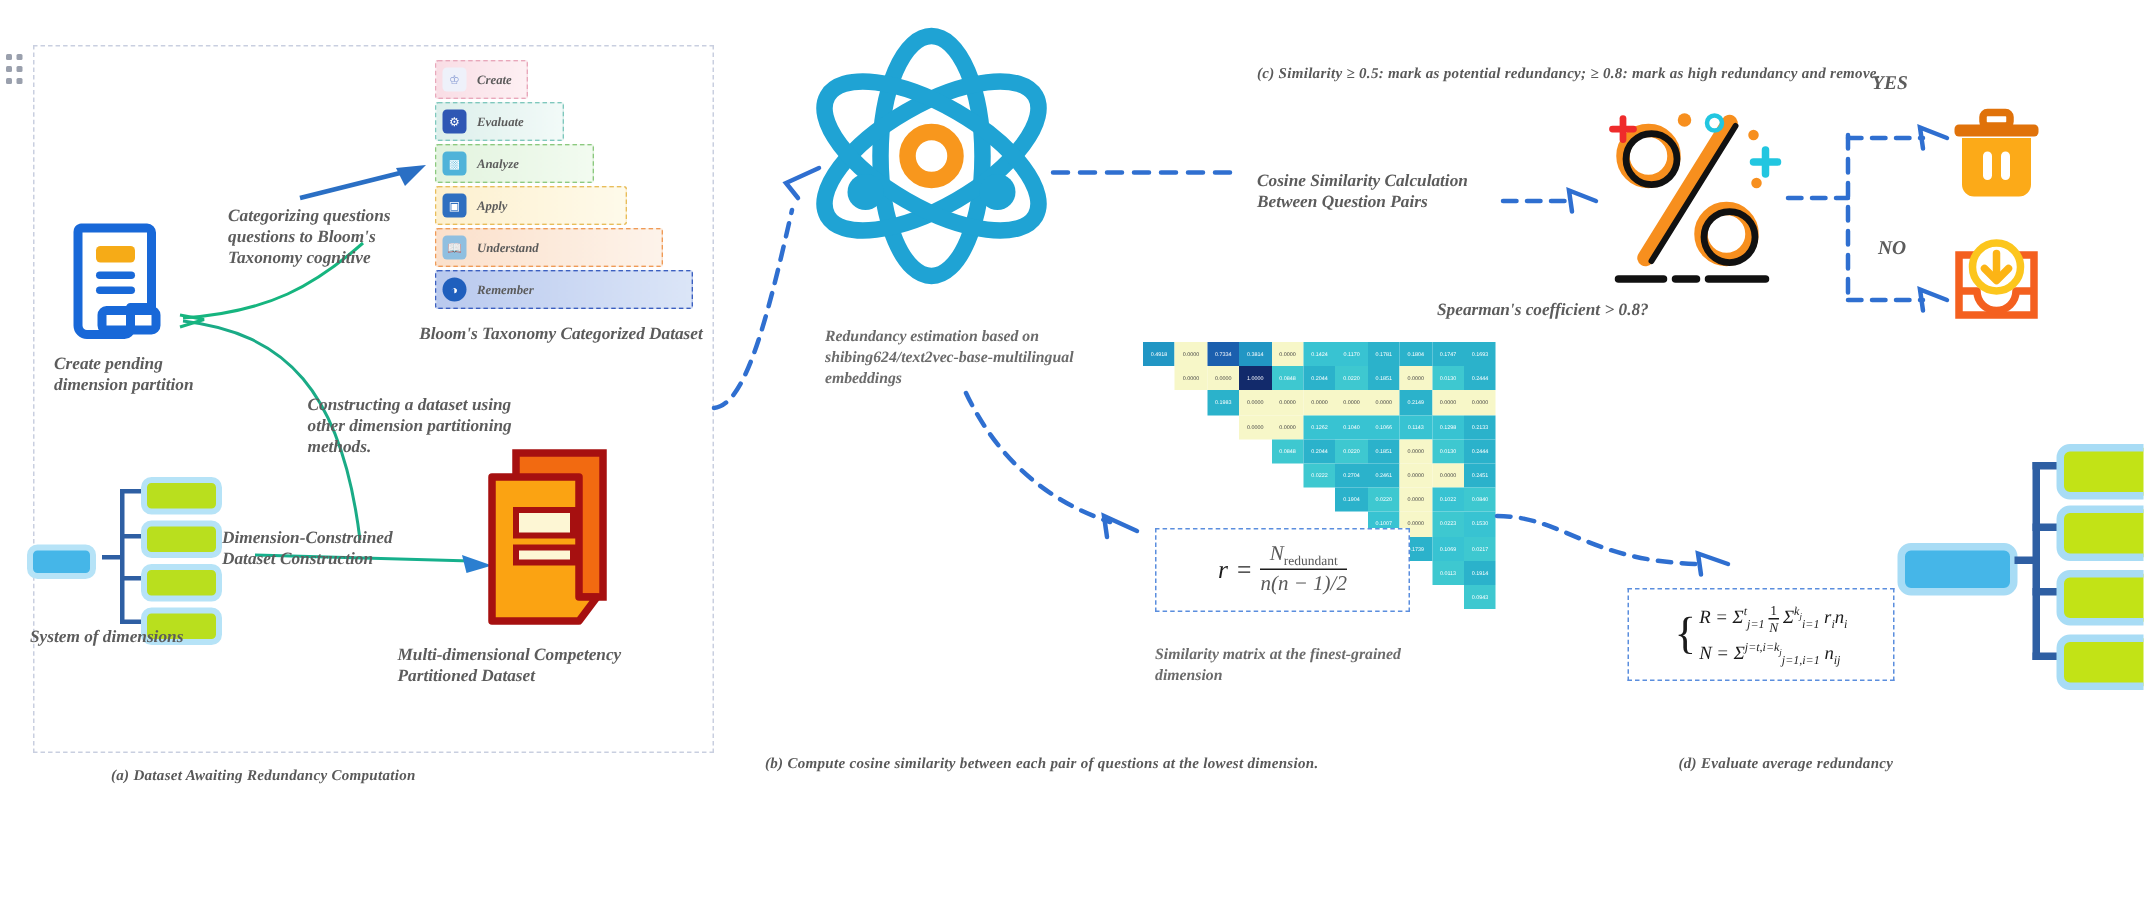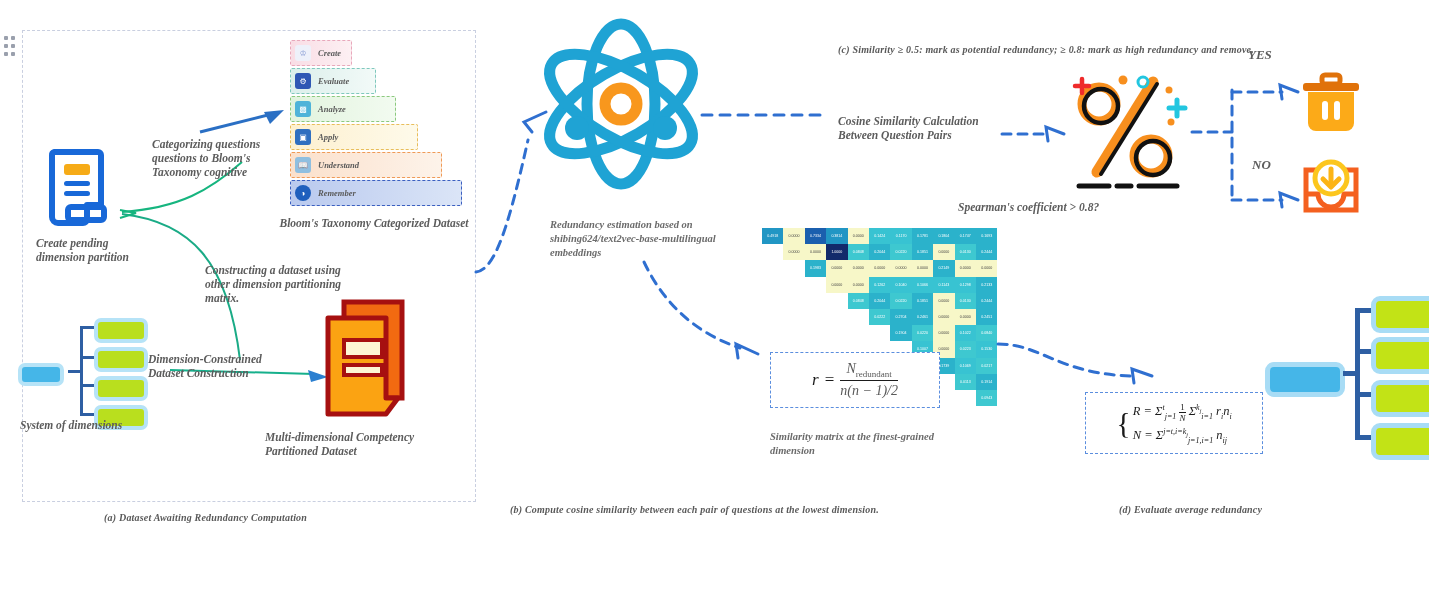--- a/index.html
+++ b/index.html
@@ -140,21 +140,21 @@
   <div class="bstep" style="left:6px;top:142px;width:172px;background:linear-gradient(90deg,#b9c9ee,#dbe5f7);border:1.2px dashed #3b5fc0;">
     <span class="bico" style="background:#1f5fbd;border-radius:50%;">◑</span>
     <span class="blab">Remember</span>
   </div>
 </div>
 <div class="abs annot-lg" style="left:274px;top:216px;width:200px;text-align:center;">Bloom's Taxonomy Categorized Dataset</div>
 
 <div class="abs annot-lg" style="left:205px;top:263px;width:160px;">
   <div>Constructing a dataset using</div>
   <div>other dimension partitioning</div>
-  <div>matrix.</div>
+  <div>methods.</div>
 </div>
 
 <div class="abs" id="dimtree">
   <div class="droot" style="left:0px;top:45px;"></div>
   <div class="dline" style="left:50px;top:52px;width:14px;height:3px;"></div>
   <div class="dline" style="left:62px;top:8px;width:3px;height:90px;"></div>
   <div class="dline" style="left:62px;top:8px;width:16px;height:3px;"></div>
   <div class="dline" style="left:62px;top:38px;width:16px;height:3px;"></div>
   <div class="dline" style="left:62px;top:66px;width:16px;height:3px;"></div>
   <div class="dline" style="left:62px;top:95px;width:16px;height:3px;"></div>
@@ -180,21 +180,21 @@
     <path d="M6 18 h58 v80 h12 l-12 16 H6 z" fill="#fba312" stroke="#a61010" stroke-width="5" stroke-linejoin="round"></path>
     <rect x="22" y="40" width="38" height="17" fill="#fdf6d4" stroke="#a61010" stroke-width="4"></rect>
     <rect x="22" y="65" width="38" height="10" fill="#fdf6d4" stroke="#a61010" stroke-width="4"></rect>
   </svg>
 </div>
 <div class="abs annot-lg" style="left:265px;top:430px;width:200px;">
   <div>Multi-dimensional Competency</div>
   <div>Partitioned Dataset</div>
 </div>
 
-<div class="abs cap" style="left:104px;top:512px;">(a)  Dataset Awaiting Redundancy Computation</div>
+<div class="abs cap" style="left:74px;top:512px;">(a)  Dataset Awaiting Redundancy Computation</div>
 
 <svg class="abs" style="left:470px;top:100px;" width="110" height="180">
   <path d="M6 172 C 26 170, 40 120, 58 40" stroke="#2f6fd0" stroke-width="3" fill="none" stroke-dasharray="9 7" stroke-linecap="round"></path>
   <path d="M76 12 L 54 22 L 62 32" stroke="#2f6fd0" stroke-width="3" fill="none" stroke-linecap="round"></path>
 </svg>
 
 <div class="abs" id="atom">
   <svg width="152" height="172" viewBox="0 0 152 172">
     <g stroke="#1fa3d4" stroke-width="11" fill="none">
       <ellipse cx="76" cy="86" rx="34" ry="80"></ellipse>

